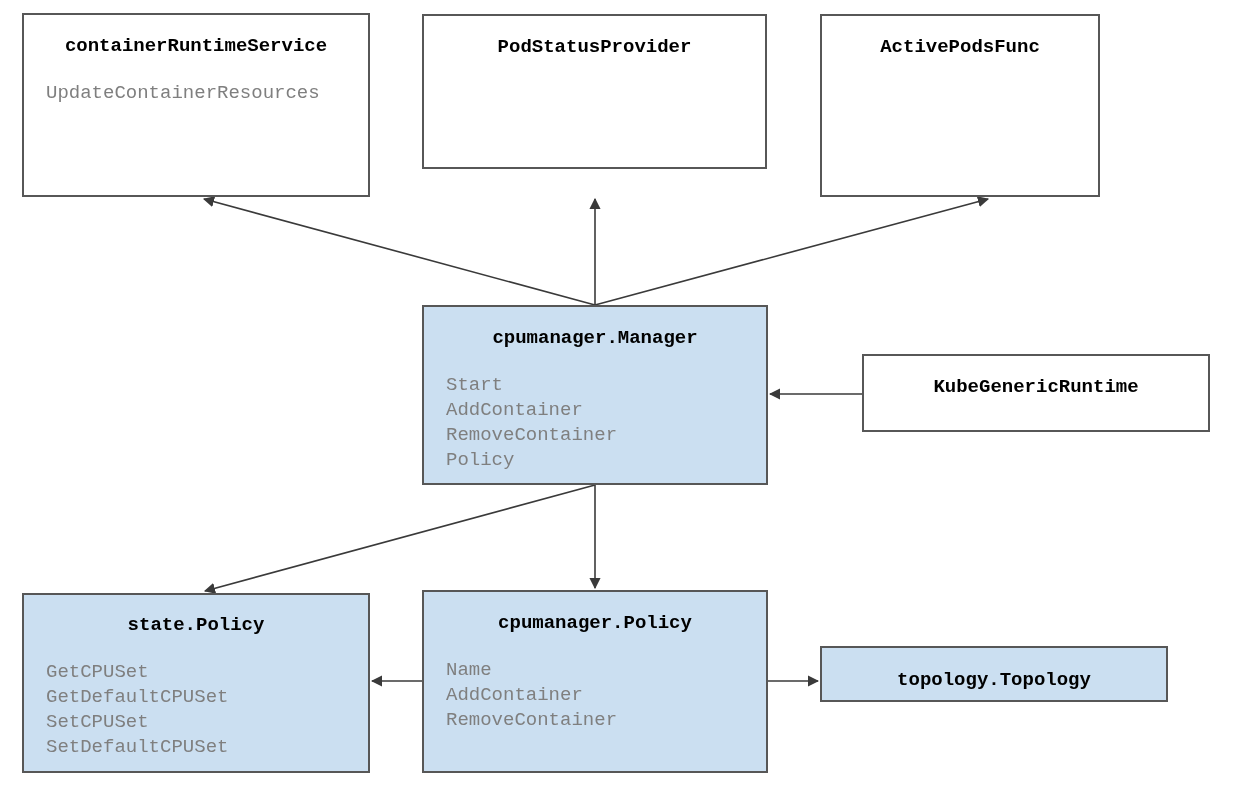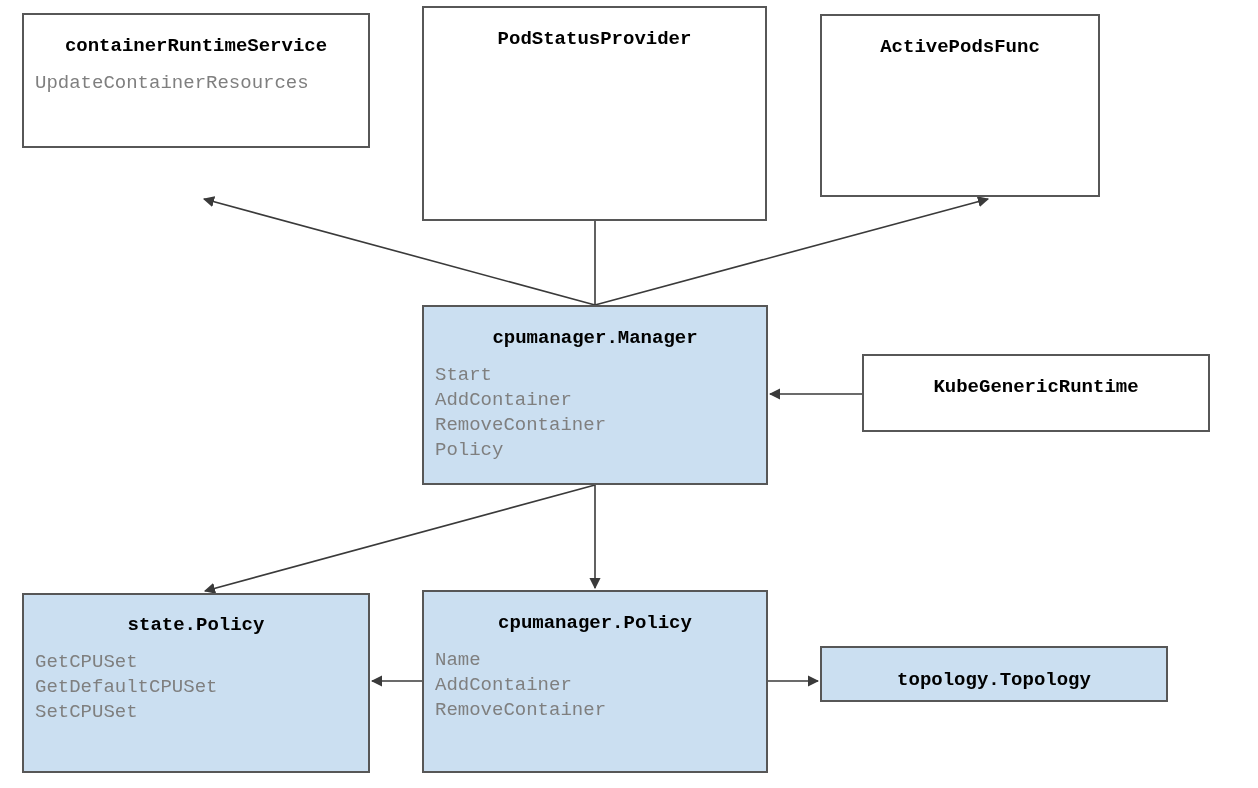--- a/index.html
+++ b/index.html
@@ -39,33 +39,33 @@
   .node-title {
     text-align: center;
     font-weight: bold;
     color: #000000;
     font-size: 19px;
     line-height: 22px;
     letter-spacing: 0px;
     white-space: nowrap;
   }
   .node-methods {
-    margin-top: 14px;
-    padding-left: 11px;
+    margin-top: 24px;
+    padding-left: 22px;
     color: #7f7f7f;
     font-size: 19px;
     line-height: 25px;
     white-space: nowrap;
   }
   .node-methods div {
     font-weight: normal;
   }
   
-  #node-containerruntimeservice { left: 22px;  top: 13px;  width: 348px; height: 135px; }
-  #node-podstatusprovider       { left: 422px; top: 6px;  width: 345px; height: 215px; }
+  #node-containerruntimeservice { left: 22px;  top: 13px;  width: 348px; height: 184px; }
+  #node-podstatusprovider       { left: 422px; top: 14px;  width: 345px; height: 155px; }
   #node-activepodsfunc          { left: 820px; top: 14px;  width: 280px; height: 183px; }
   #node-cpumanager-manager      { left: 422px; top: 305px; width: 346px; height: 180px; }
   #node-kubegenericruntime      { left: 862px; top: 354px; width: 348px; height: 78px;  }
   #node-state-state             { left: 22px;  top: 593px; width: 348px; height: 180px; }
   #node-cpumanager-policy       { left: 422px; top: 590px; width: 346px; height: 183px; }
   #node-topology-topology       { left: 820px; top: 646px; width: 348px; height: 56px;  }
 
   #node-containerruntimeservice .node-title { margin-top: 20px; }
   #node-podstatusprovider .node-title       { margin-top: 20px; }
   #node-activepodsfunc .node-title          { margin-top: 20px; }
@@ -132,20 +132,21 @@
   <div class="node" id="node-kubegenericruntime">
     <div class="node-title">KubeGenericRuntime</div>
   </div>
 
   <div class="node filled" id="node-state-state">
     <div class="node-title">state.Policy</div>
     <div class="node-methods">
       <div>GetCPUSet</div>
       <div>GetDefaultCPUSet</div>
       <div>SetCPUSet</div>
+      <div>SetDefaultCPUSet</div>
     </div>
   </div>
 
   <div class="node filled" id="node-cpumanager-policy">
     <div class="node-title">cpumanager.Policy</div>
     <div class="node-methods">
       <div>Name</div>
       <div>AddContainer</div>
       <div>RemoveContainer</div>
     </div>

